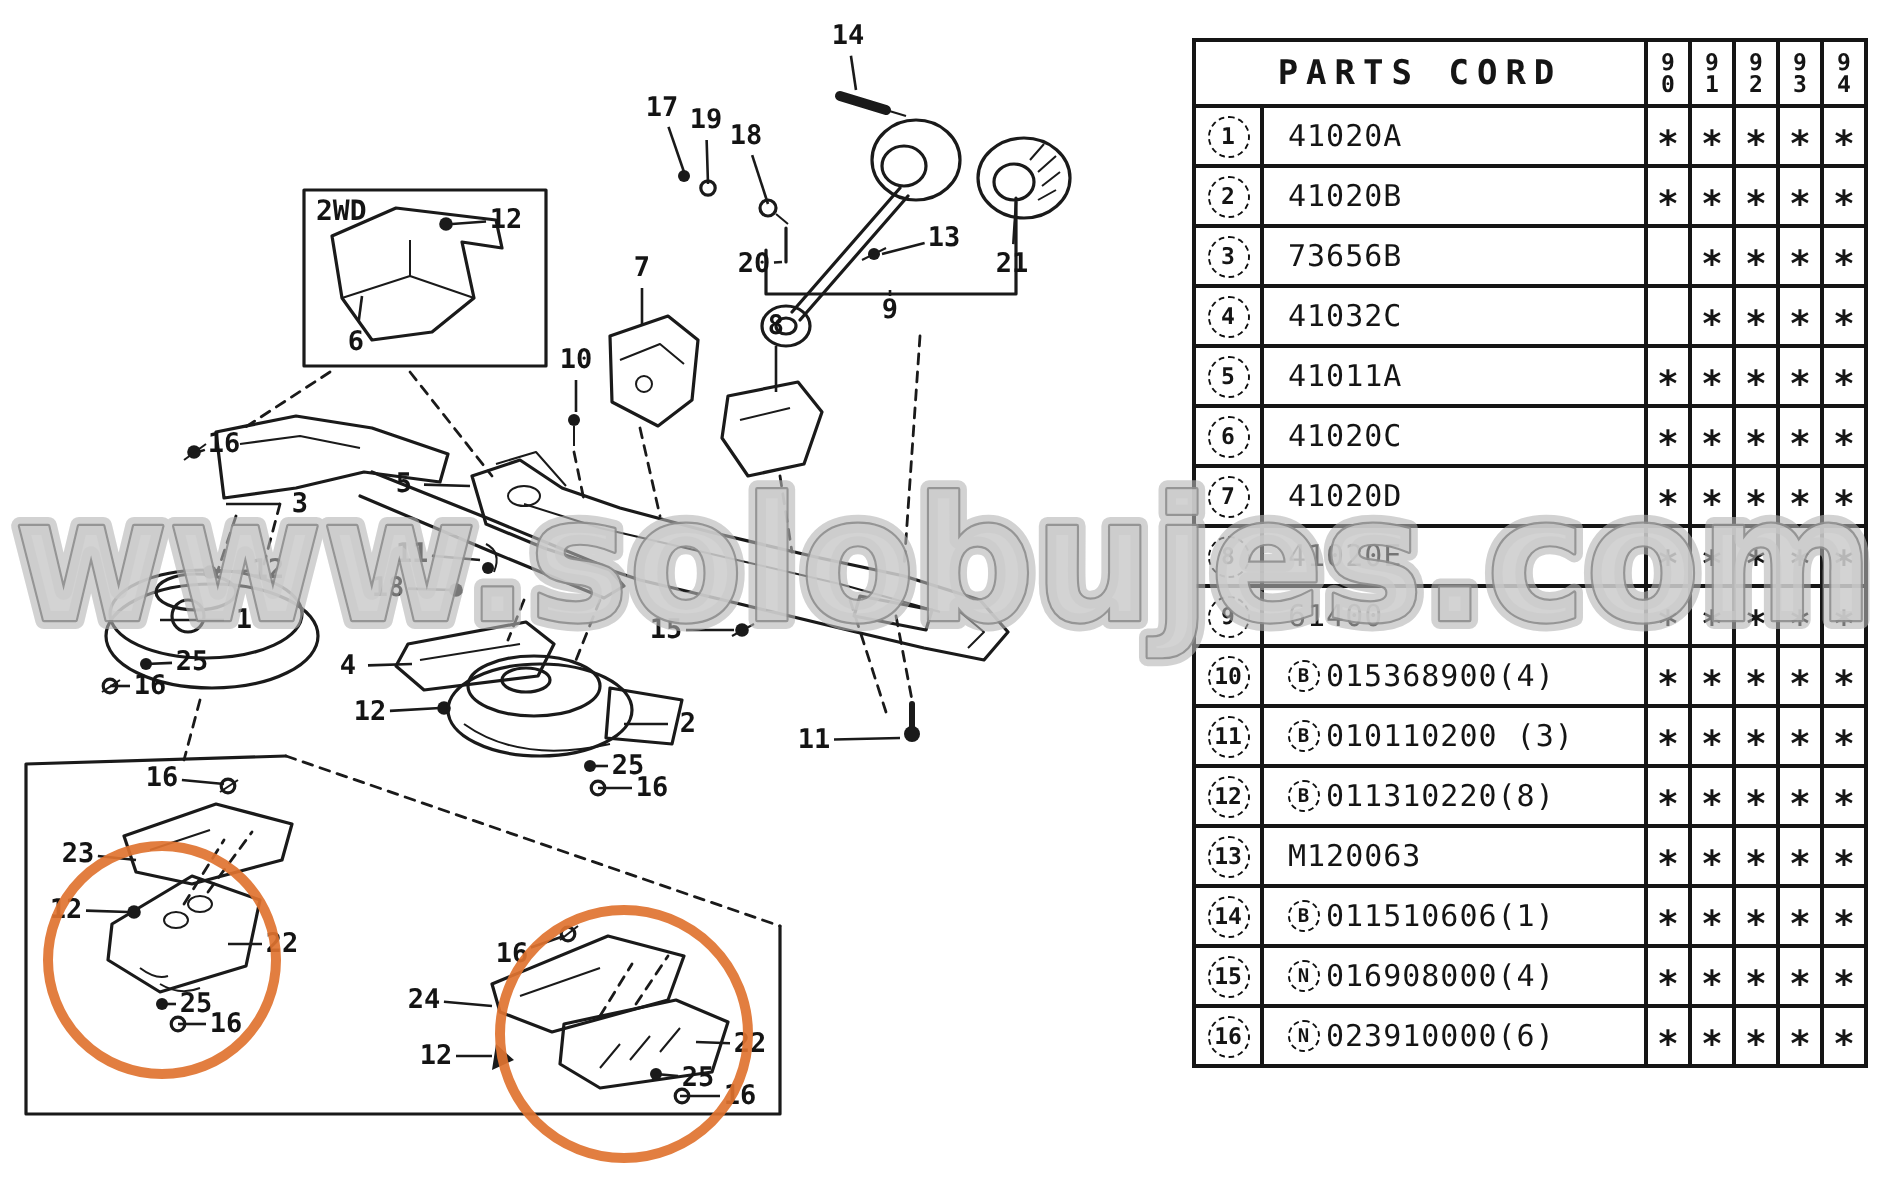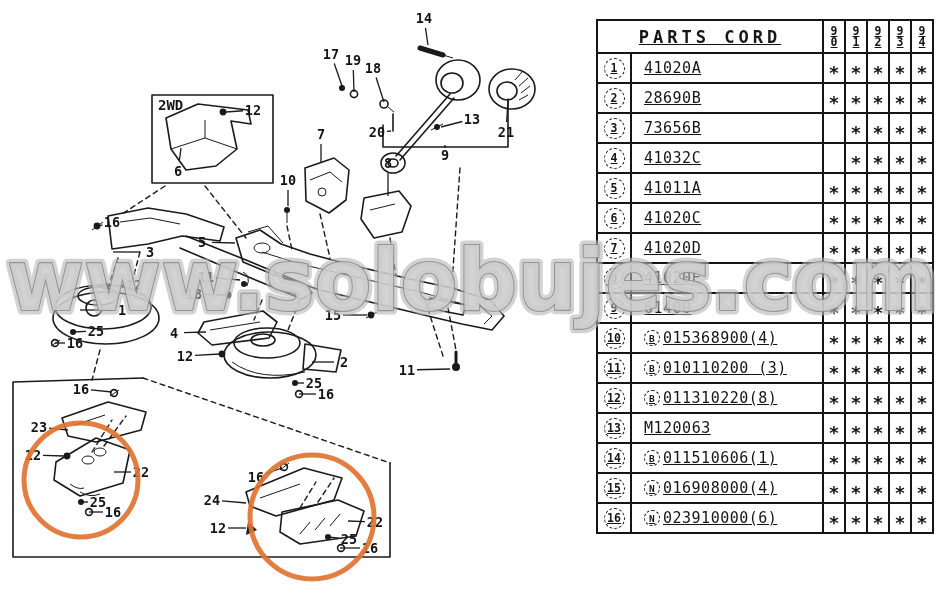--- a/index.html
+++ b/index.html
@@ -5,21 +5,21 @@
   html,body{margin:0;padding:0;background:#fff;}
   #stage{position:relative;width:945px;height:590px;background:#fff;overflow:hidden;
          font-family:"DejaVu Sans Mono",monospace;color:#151515;}
   #diagram-svg{position:absolute;left:0;top:0;z-index:1;}
   #wm-svg{position:absolute;left:0;top:0;z-index:30;pointer-events:none;}
   .wm-back{fill:none;stroke:#b5b5b5;stroke-width:9;stroke-linejoin:round;opacity:.6;
            font-family:"DejaVu Sans",sans-serif;font-weight:bold;}
   .wm-front{fill:#cdcdcd;stroke:#8d8d8d;stroke-width:2.2;stroke-linejoin:round;opacity:.88;
            paint-order:stroke;font-family:"DejaVu Sans",sans-serif;font-weight:bold;}
   
-  #table-wrap{position:absolute;left:596px;top:19px;z-index:10;text-decoration:underline;}
+  #table-wrap{position:absolute;left:596px;top:19px;z-index:10;}
   table{border-collapse:collapse;background:#fff;}
   td,th{border:2px solid #151515;padding:0;background:transparent;}
   th.title-cell{width:224px;height:31px;font-size:17px;font-weight:600;letter-spacing:4px;
                 font-family:"DejaVu Sans Mono",monospace;}
   th.year-cell{width:20px;}
   .yh{display:flex;flex-direction:column;align-items:center;justify-content:center;
       font-size:11.5px;line-height:10.5px;font-weight:600;}
   td.ref-cell{width:32px;height:28px;text-align:center;vertical-align:middle;}
   .refc{width:19px;height:19px;border:1.6px dashed #111;border-radius:50%;margin:0 auto;
         display:flex;align-items:center;justify-content:center;font-size:11.5px;font-weight:600;}
@@ -385,21 +385,21 @@
             <td class="mark-cell"><span class="mark">*</span></td>
             <td class="mark-cell"><span class="mark">*</span></td>
             <td class="mark-cell"><span class="mark">*</span></td>
           </tr>
           <tr>
             <td class="ref-cell">
               <div class="refc">2</div>
             </td>
             <td class="part-cell">
               <div class="part-inner">
-                <span>28690B</span>
+                <span>41020B</span>
               </div>
             </td>
             <td class="mark-cell"><span class="mark">*</span></td>
             <td class="mark-cell"><span class="mark">*</span></td>
             <td class="mark-cell"><span class="mark">*</span></td>
             <td class="mark-cell"><span class="mark">*</span></td>
             <td class="mark-cell"><span class="mark">*</span></td>
           </tr>
           <tr>
             <td class="ref-cell">

